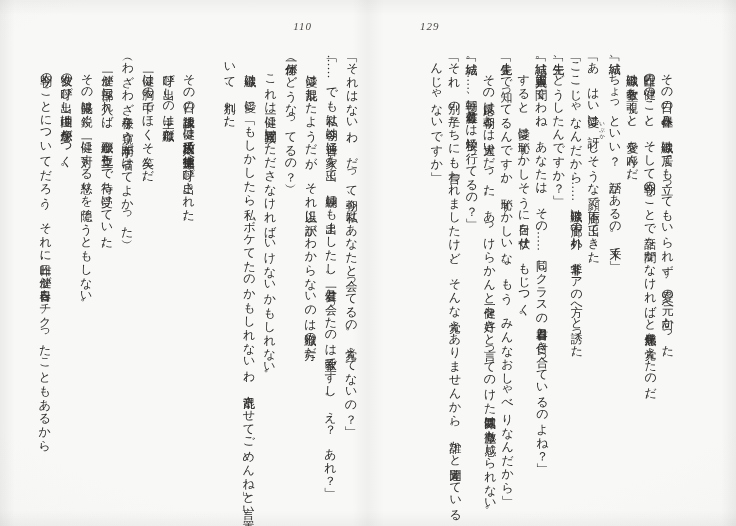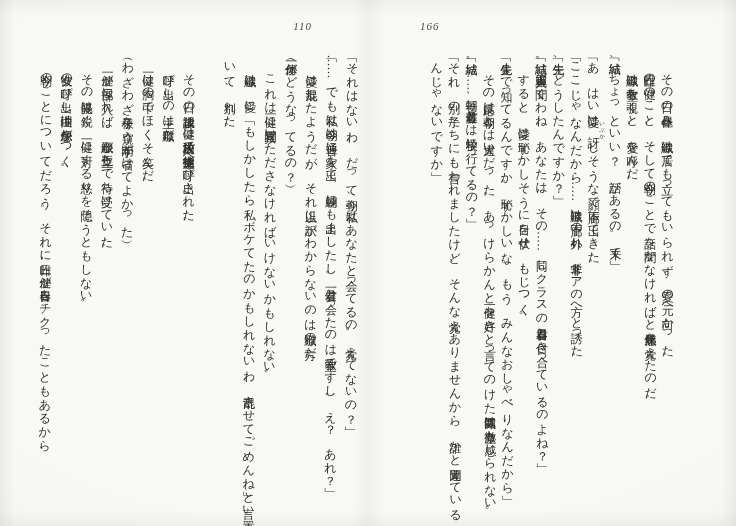--- a/index.html
+++ b/index.html
@@ -64,21 +64,21 @@
         <p class="indent">健一は胸の中でほくそ笑んだ。</p>
         <p>（わざわざ様子を窺う手間が省けてよかった）</p>
         <p class="indent">健一が部屋に入れば、歌織が仁王立ちで待ち受けていた。</p>
         <p class="indent">その眼光は鋭く、健一に対する怒りを隠そうともしない。</p>
         <p class="indent">彼女の呼び出し理由は想像がつく。</p>
         <p class="indent">今朝のことについてだろう。それに昨日、健一が春日をチクったこともあるから、</p>
       </div>
   </div>
 
   <div class="page page-right">
-    <div class="pagenum">166</div>
+    <div class="pagenum">129</div>
     <div class="vtext">
         <p class="indent">その日の昼休み。歌織は居ても立ってもいられず、愛の元へ向かった。</p>
         <p class="indent">昨日の健一のこと、そして今朝のことで話を聞かなければと焦燥感を覚えたのだ。</p>
         <p class="indent">歌織は教室を覗くと、愛を呼んだ。</p>
         <p>「結城、ちょっといい？　話があるの。来て」</p>
         <p>「あ、はい」愛は<ruby>訝<rt>いぶか</rt></ruby>しそうな顔で廊下に出てきた。</p>
         <p>「ここじゃなんだから……」歌織は廊下の外れ、非常ドアの方へと誘った。</p>
         <p>「先生、どうしたんですか？」</p>
         <p>「結城。単刀直入に聞くわね。あなたは、その……同じクラスの春日君と付き合っているのよね？」</p>
         <p class="indent">すると、愛は恥ずかしそうに目を伏せ、もじつく。</p>

